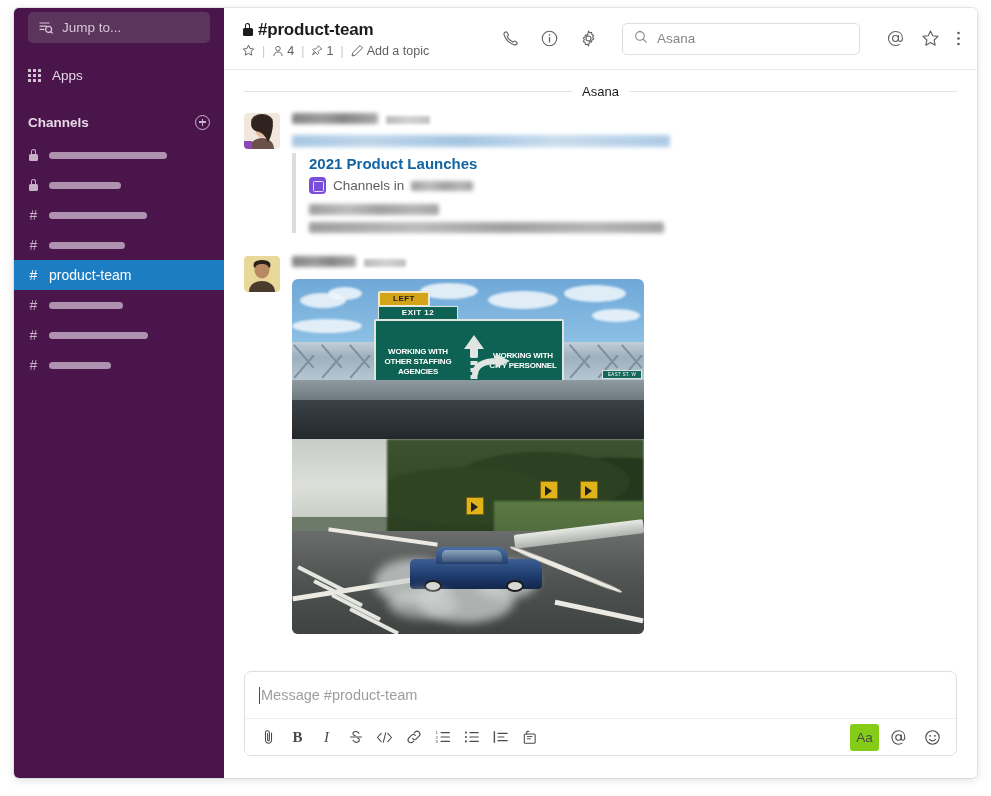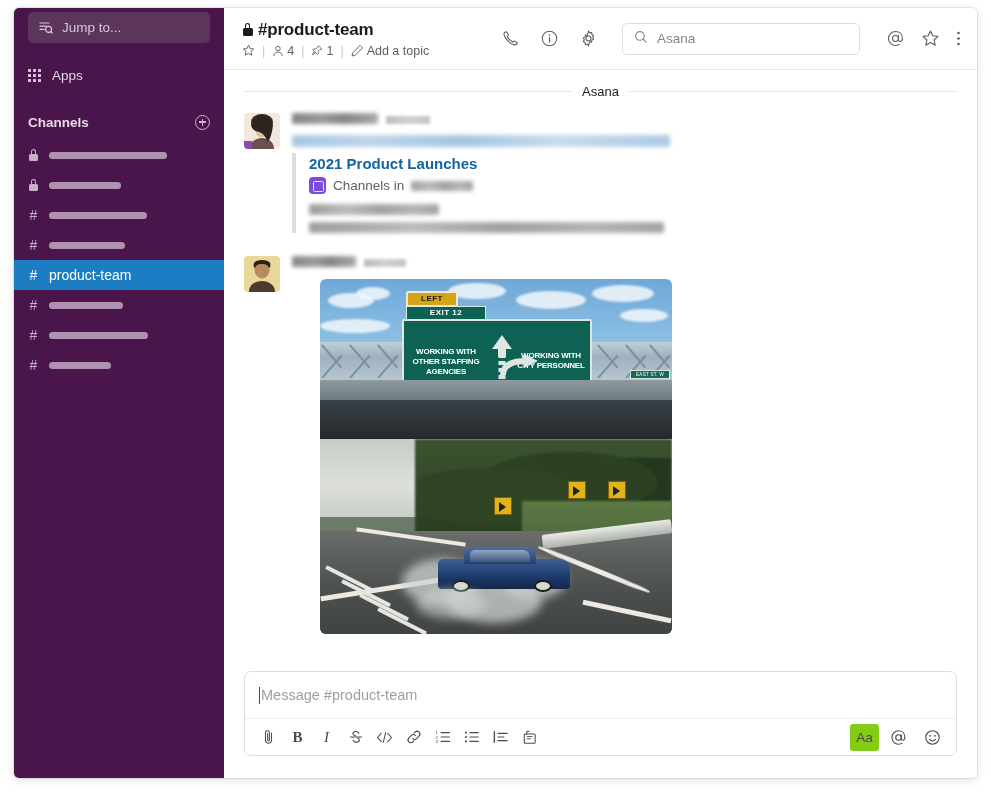--- a/index.html
+++ b/index.html
@@ -204,21 +204,21 @@
   .asana-btn {
     display: inline-block;
     margin-top: 4px;
     padding: 7px 13px;
     border: 1px solid #c9c9c9; border-radius: 4px;
     font-size: 13.5px; font-weight: bold; color: #1d1c1d; background: #fff;
     cursor: pointer;
   }
 
   
-  .img-attach { margin-top: 6px; width: 352px; border-radius: 6px; overflow: hidden; margin-left: 28px; }
+  .img-attach { margin-top: 6px; width: 352px; border-radius: 6px; overflow: hidden; }
 
   
   .sign-scene { width: 352px; height: 160px; position: relative; overflow: hidden;
     background: linear-gradient(#6fa8d8 0%, #8cc0e4 40%, #b9d8ee 70%, #cfe3f2 100%); }
   .cloud { position: absolute; background: #f3f8fc; border-radius: 50%; opacity: .85; filter: blur(1px); }
   .truss { position: absolute; left:0; top: 63px; width: 352px; height: 38px;
     background: linear-gradient(#c4cfd8, #9fb0bd 40%, #b8c6d1); opacity: .95; }
   .truss-x { position:absolute; top: 2px; width: 26px; height: 34px; }
   .truss-x::before, .truss-x::after {
     content:""; position:absolute; left:0; top:0; width: 30px; height: 1.5px; background:#7c8d99;

